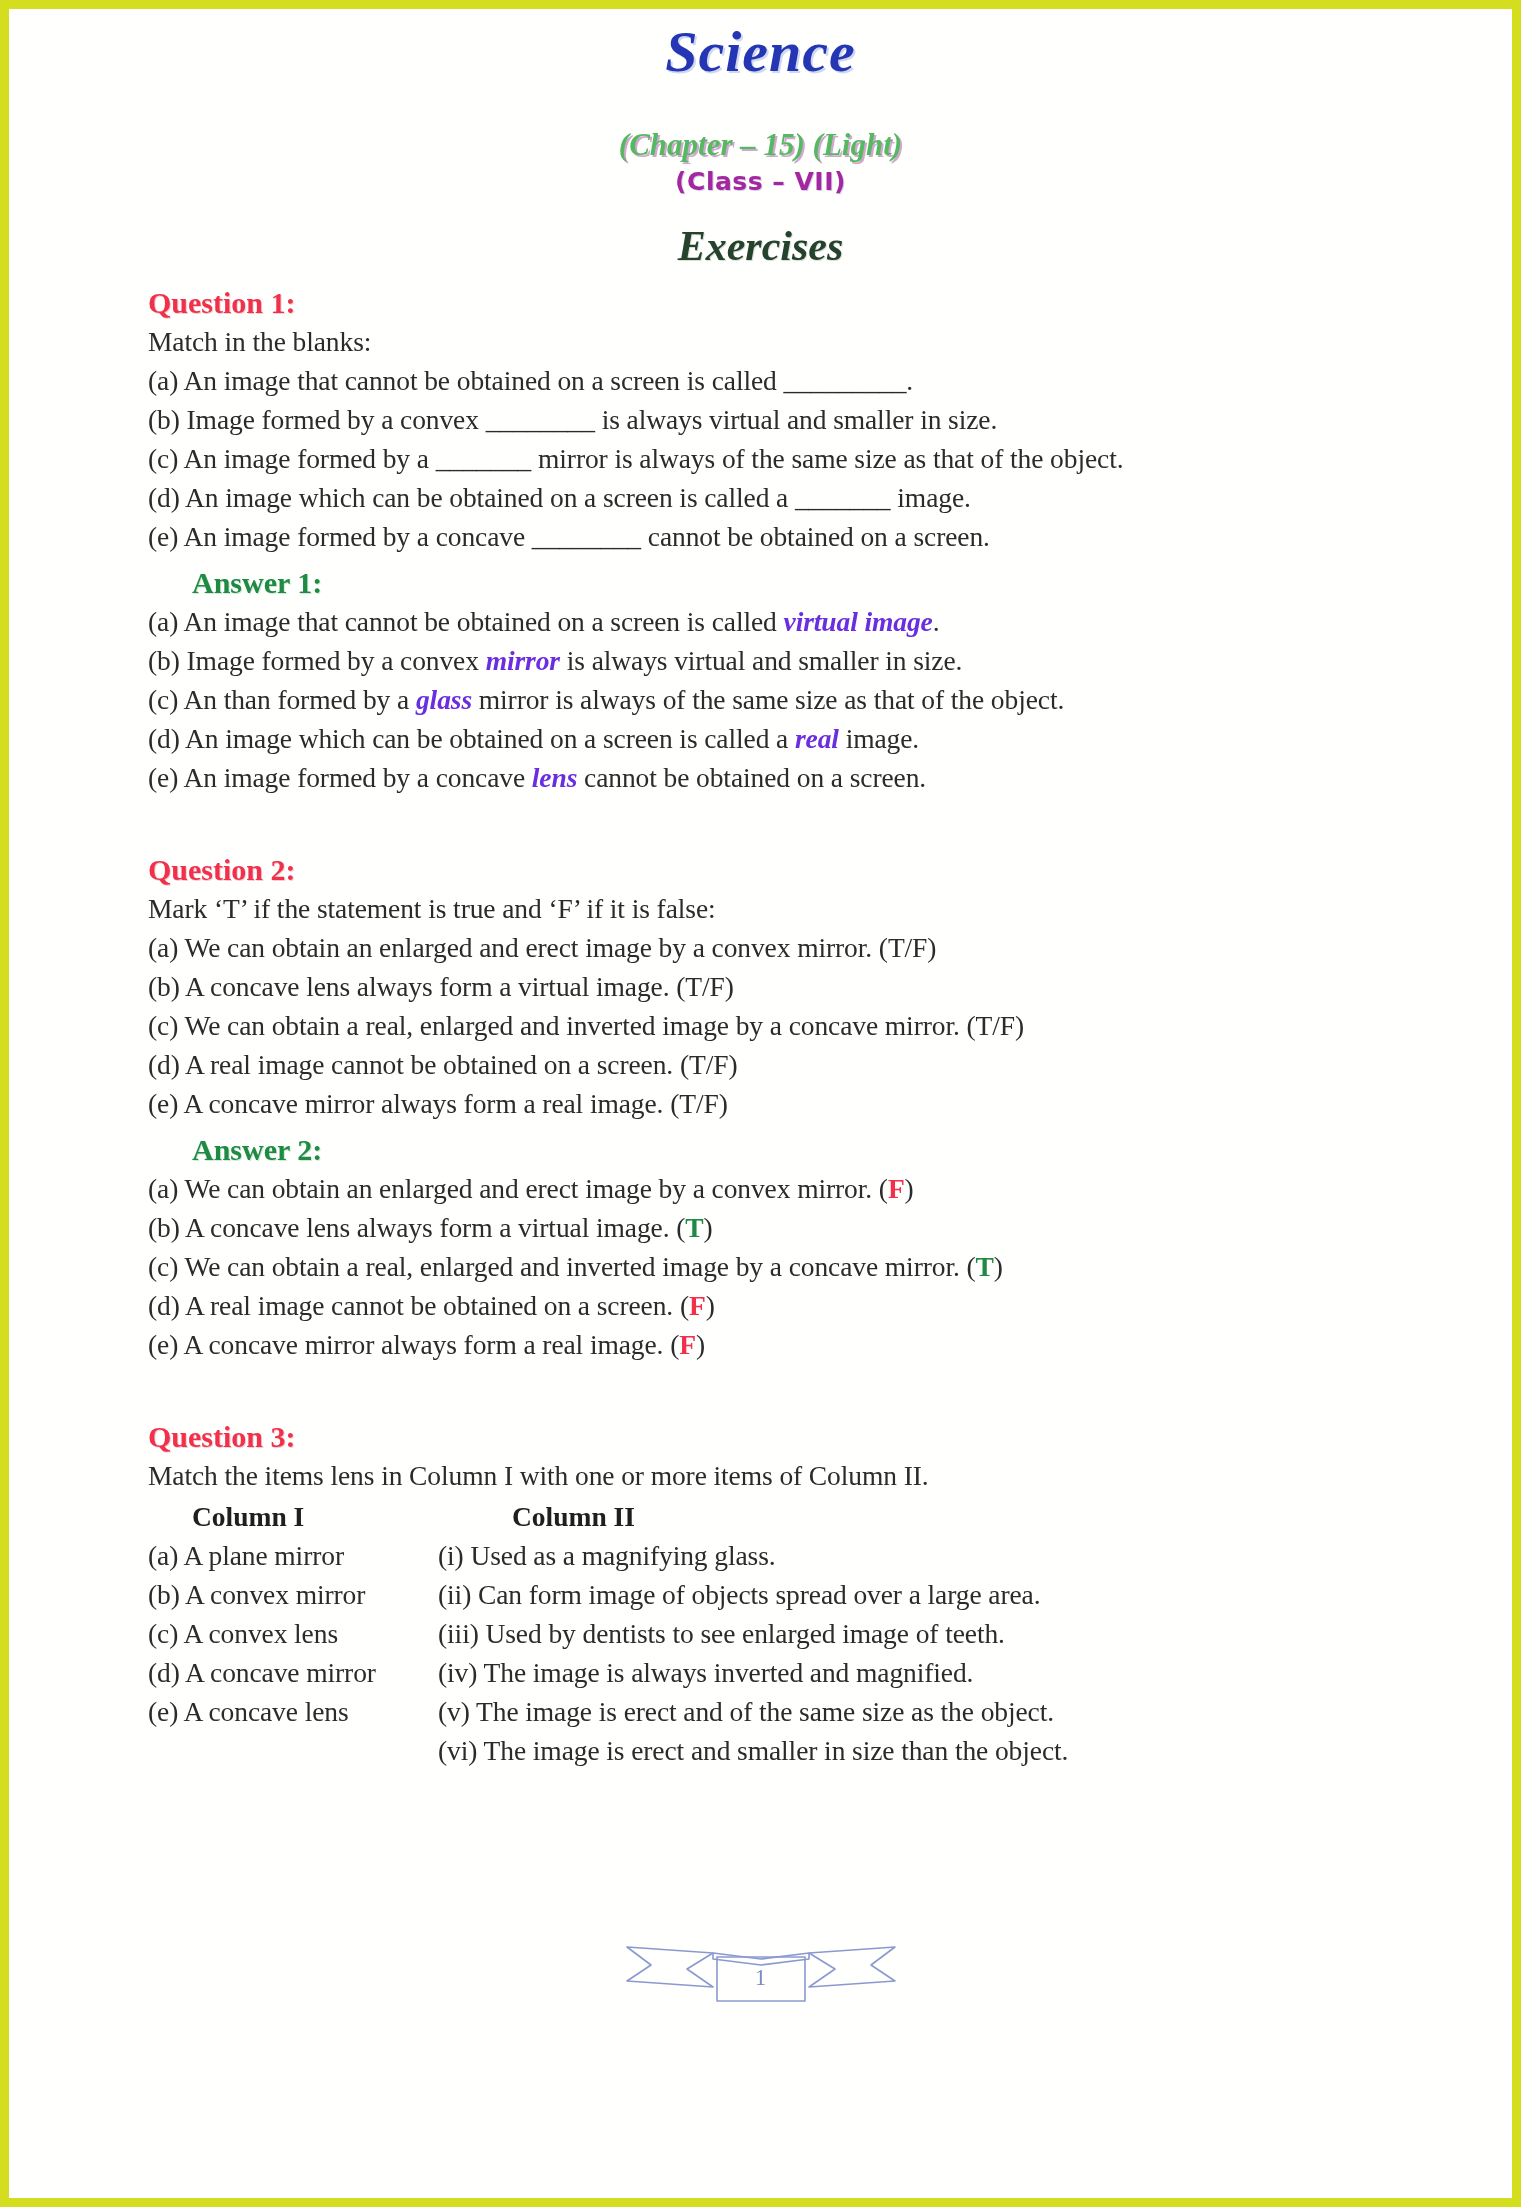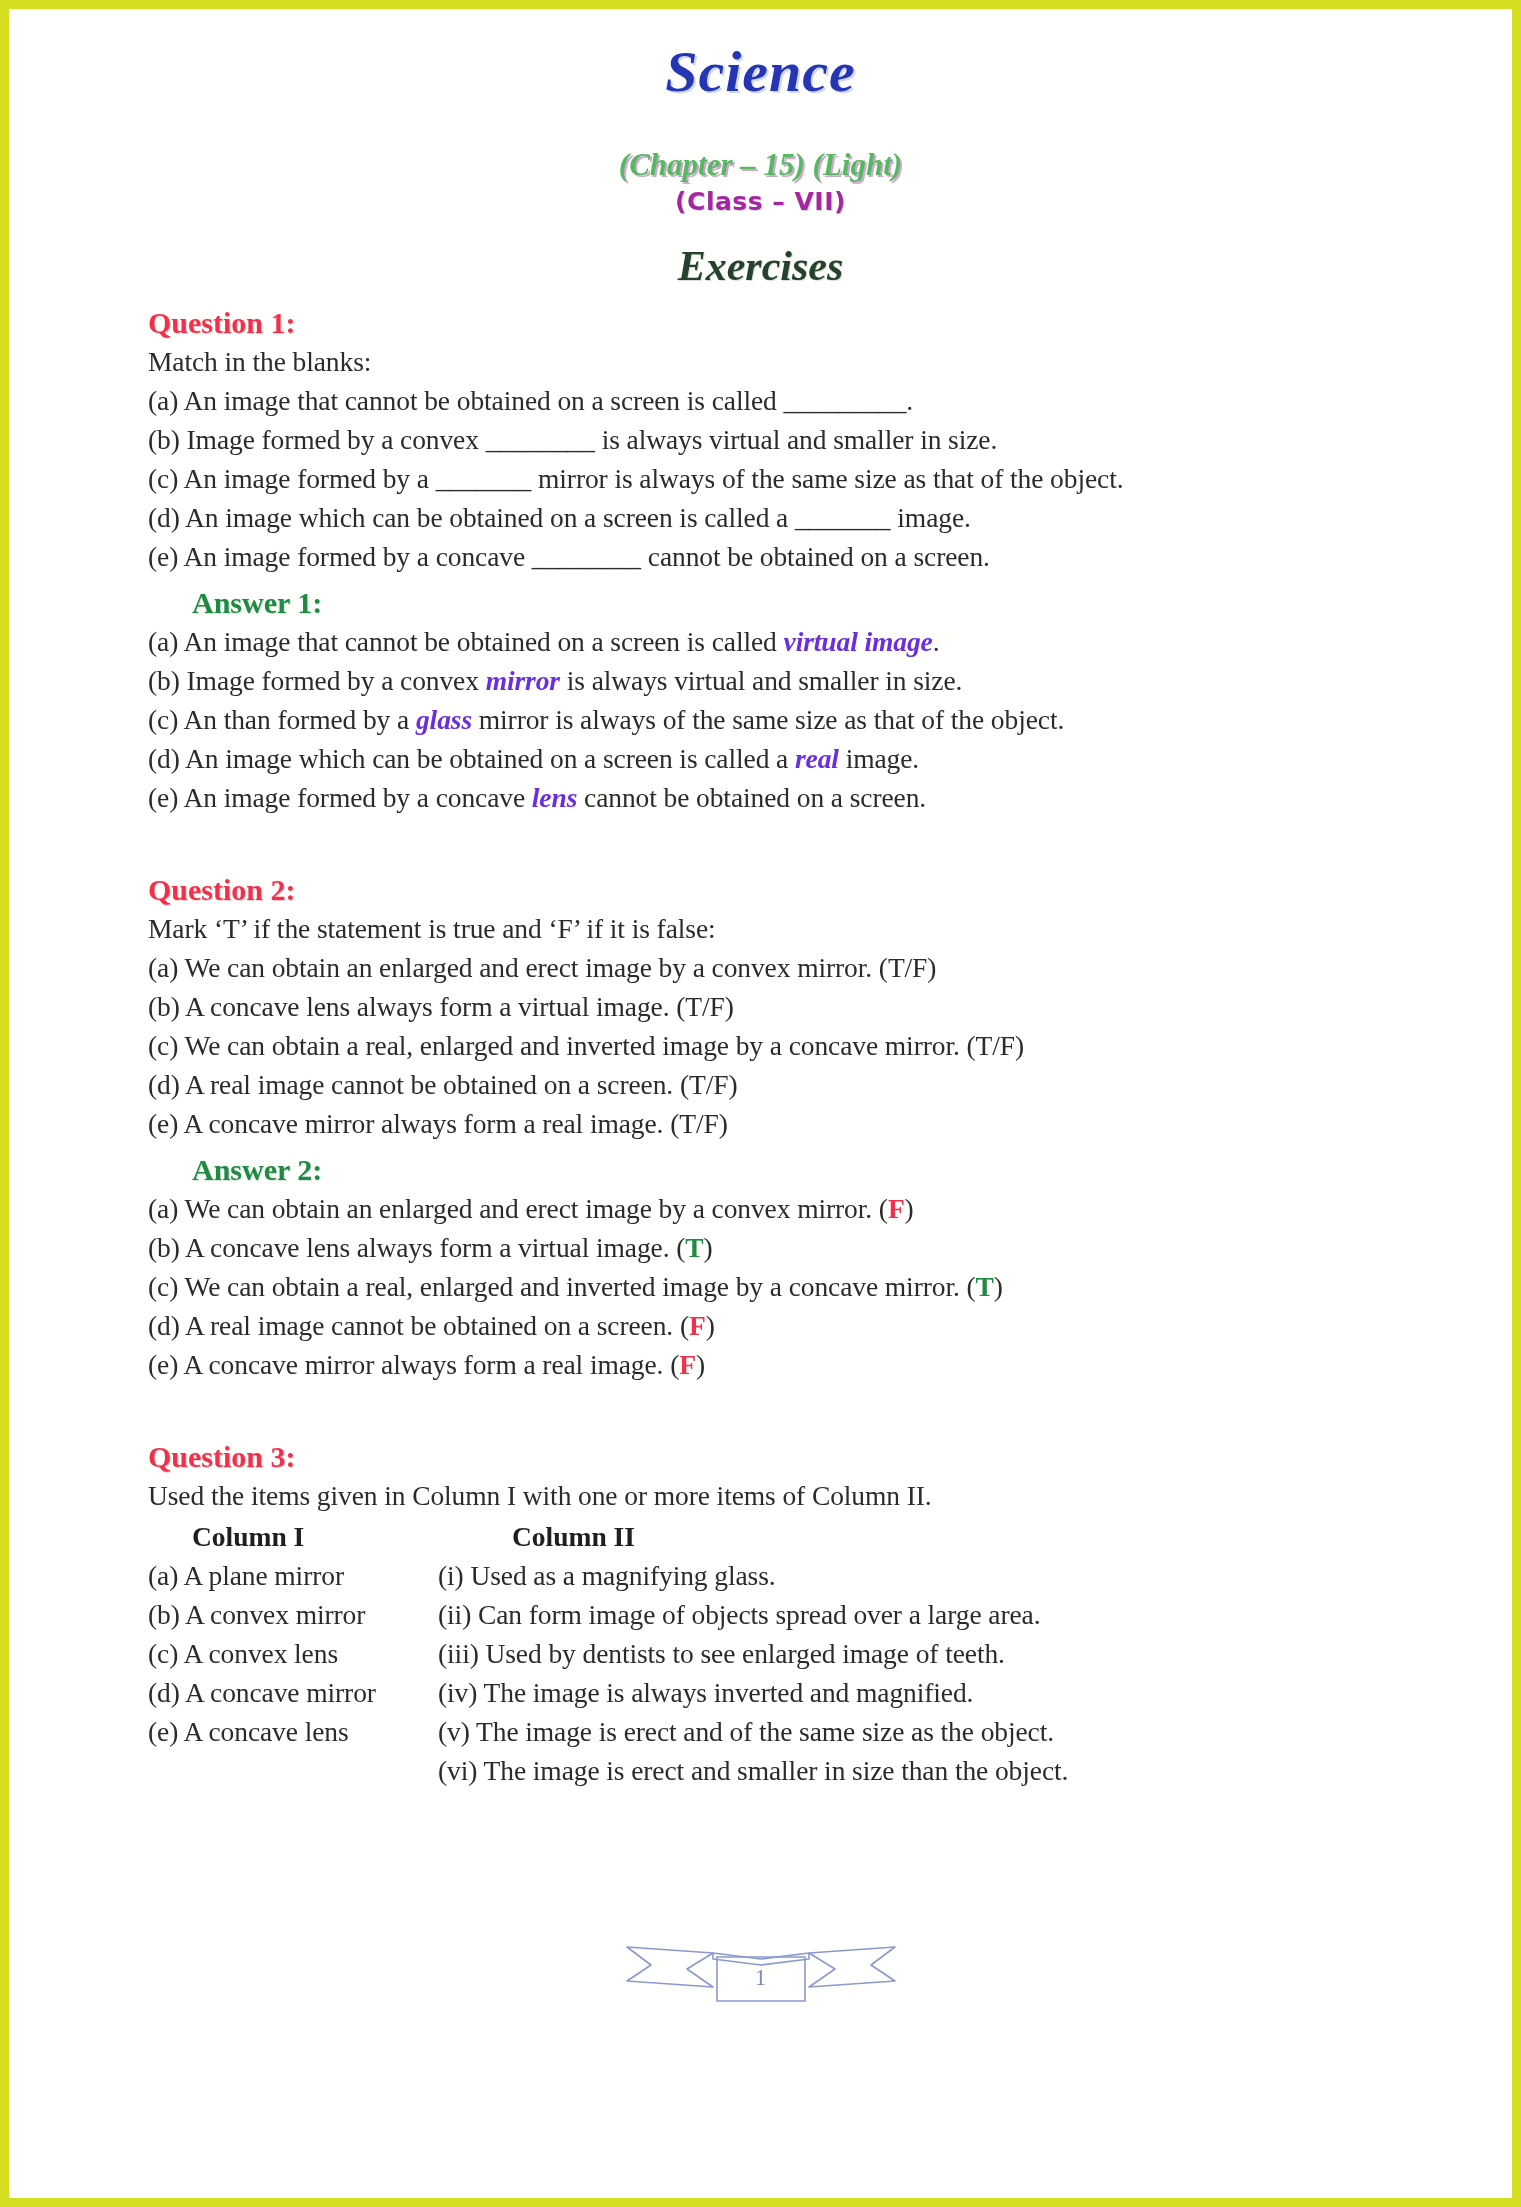--- a/index.html
+++ b/index.html
@@ -34,21 +34,21 @@
 
   
   .doc-title {
     text-align: center;
     font-family: "Liberation Serif", "DejaVu Serif", serif;
     font-weight: bold;
     font-style: italic;
     font-size: 58px;
     color: #2536b4;
     letter-spacing: 1px;
-    margin-top: 20px;
+    margin-top: 0;
     text-shadow: 2px 2px 0 rgba(120,140,215,0.35);
   }
   .chapter-line {
     text-align: center;
     font-family: "Liberation Serif", "DejaVu Serif", serif;
     font-weight: bold;
     font-style: italic;
     font-size: 31px;
     color: #56b861;
     margin-top: 42px;
@@ -219,21 +219,21 @@
         </div>
         <div class="line">
           <span>(e) A concave mirror always form a real image. (</span><span class="mark-f">F</span><span>)</span>
         </div>
       </div>
 
       <div class="block-gap"></div>
 
       <div>
         <div class="q-head">Question 3:</div>
-        <div class="line">Used the items given in Column I with one or more items of Column II.</div>
+        <div class="line">Match the items lens in Column I with one or more items of Column II.</div>
 
         <div class="cols">
           <div class="col-1">
             <div class="col-title">Column I</div>
             <div class="line">(a) A plane mirror</div>
             <div class="line">(b) A convex mirror</div>
             <div class="line">(c) A convex lens</div>
             <div class="line">(d) A concave mirror</div>
             <div class="line">(e) A concave lens</div>
           </div>

